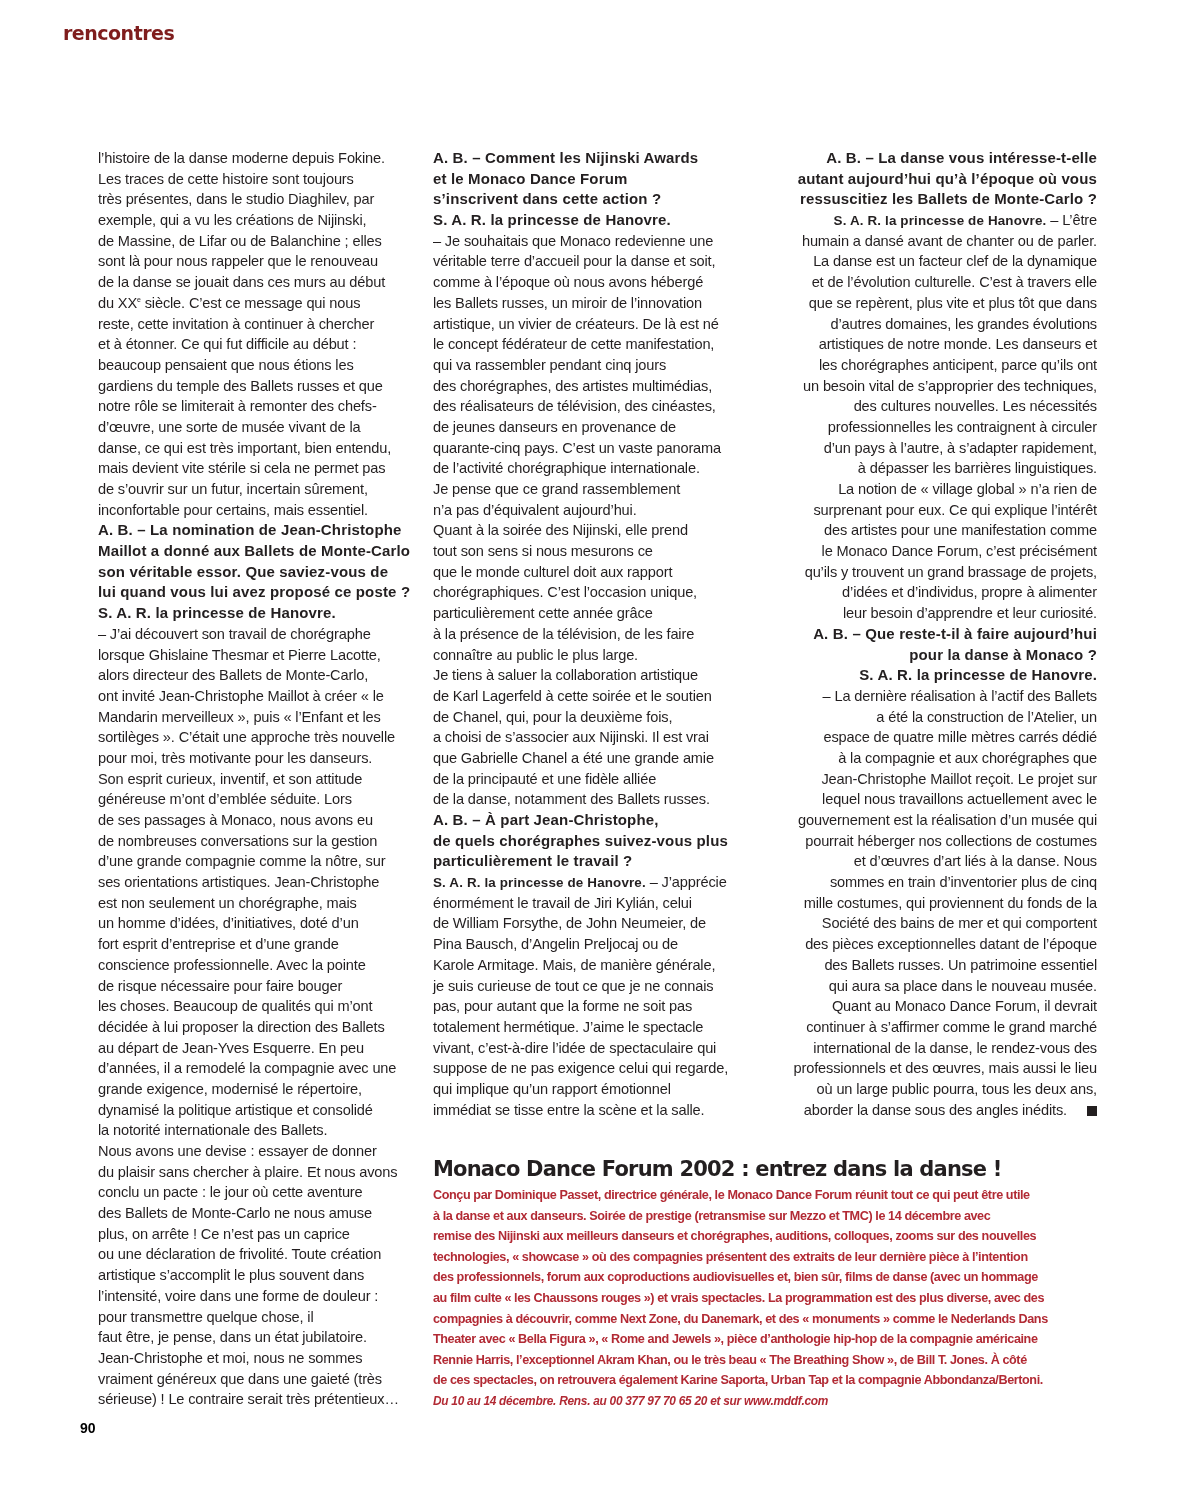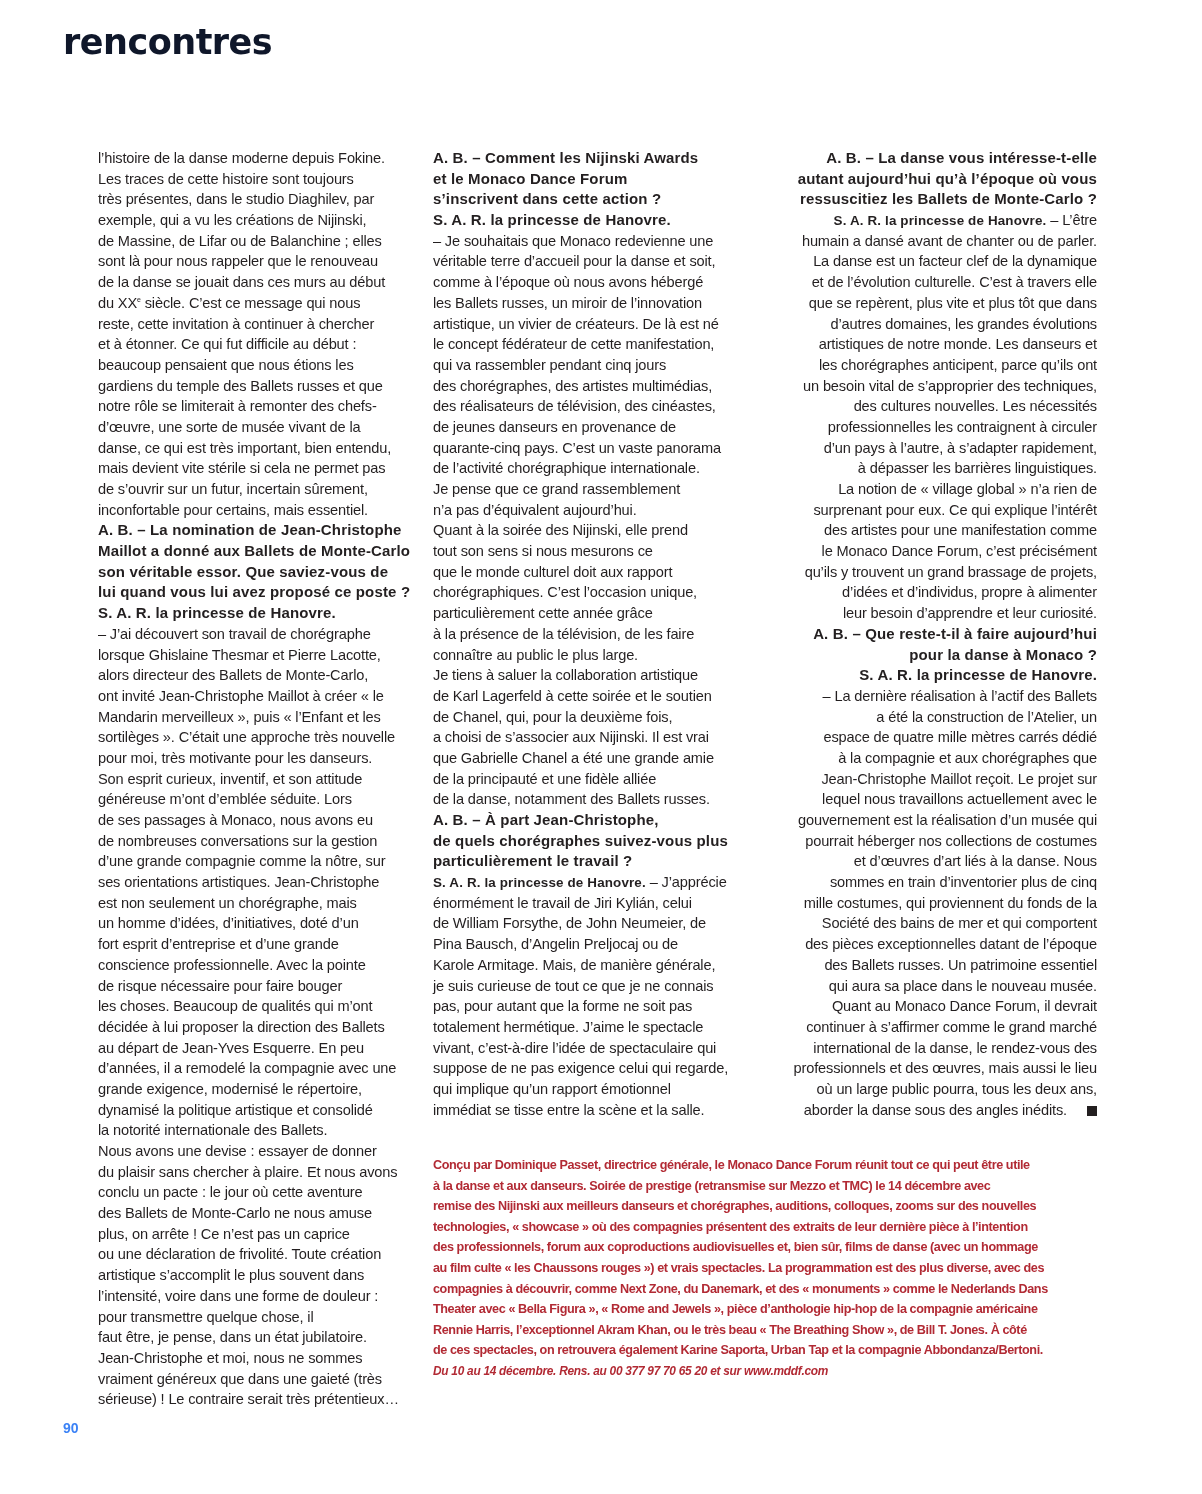--- a/index.html
+++ b/index.html
@@ -1,31 +1,31 @@
 <!DOCTYPE html>
 <html><head>
 <meta charset="utf-8">
 <style>
   html, body { margin: 0; padding: 0; background: #ffffff; }
   body { width: 1202px; height: 1494px; position: relative; overflow: hidden; font-family: "Liberation Sans", sans-serif; color: #231f20; }
-  .section-title { position: absolute; left: 63px; top: 22px; font-family: "DejaVu Sans", sans-serif; font-weight: bold; font-size: 35px; letter-spacing: -0.5px; color: #0f172a; margin: 0; }
+  .section-title { position: absolute; left: 63px; top: 22px; font-family: "DejaVu Sans", sans-serif; font-weight: bold; font-size: 19px; letter-spacing: -0.5px; color: #7f1d1d; margin: 0; }
   .col { position: absolute; top: 148px; width: 330px; }
   .col-1 { left: 98px; }
   .col-2 { left: 433px; }
   .col-3 { left: 767px; text-align: right; }
   .line { font-size: 14.6px; line-height: 20.7px; height: 20.7px; white-space: nowrap; letter-spacing: -0.15px; }
   .line.q, .line.s { font-weight: bold; font-size: 15px; letter-spacing: 0.15px; }
   .line .b { font-weight: bold; font-size: 13.4px; letter-spacing: 0.15px; }
   .end-mark { display: inline-block; width: 10px; height: 10px; background: #231f20; margin-left: 20px; vertical-align: -1px; }
   sup { font-size: 7px; line-height: 0; vertical-align: 6px; }
   .box { position: absolute; left: 433px; top: 1155px; width: 660px; }
   .box-title { font-family: "DejaVu Sans", sans-serif; font-weight: bold; font-size: 21px; letter-spacing: -0.8px; color: #231f20; margin: 0 0 2px 0; line-height: 28px; }
   .box-line { color: #b22a34; font-family: "Liberation Sans", sans-serif; font-weight: bold; font-size: 13.6px; line-height: 20.6px; height: 20.6px; white-space: nowrap; letter-spacing: -0.45px; transform: scaleX(0.93); transform-origin: left; }
   .box-info { color: #b22a34; font-style: italic; font-weight: bold; font-size: 12.8px; line-height: 20px; white-space: nowrap; letter-spacing: -0.3px; transform: scaleX(0.93); transform-origin: left; }
-  .page-number { position: absolute; left: 63px; top: 1420px; font-weight: bold; font-size: 14px; color: #3b82f6; }
+  .page-number { position: absolute; left: 80px; top: 1420px; font-weight: bold; font-size: 14px; color: #000000; }
 </style>
 </head>
 <body>
 
 <h1 class="section-title">rencontres</h1>
 
 <div class="col col-1">
     <div class="line">l’histoire de la danse moderne depuis Fokine.</div>
     <div class="line">Les traces de cette histoire sont toujours</div>
     <div class="line">très présentes, dans le studio Diaghilev, par</div>
@@ -181,20 +181,21 @@
     <div class="line">qui aura sa place dans le nouveau musée.</div>
     <div class="line">Quant au Monaco Dance Forum, il devrait</div>
     <div class="line">continuer à s’affirmer comme le grand marché</div>
     <div class="line">international de la danse, le rendez-vous des</div>
     <div class="line">professionnels et des œuvres, mais aussi le lieu</div>
     <div class="line">où un large public pourra, tous les deux ans,</div>
     <div class="line"><span>aborder la danse sous des angles inédits.</span><span class="end-mark"></span></div>
   </div>
 
 <div class="box">
+  <h2 class="box-title">Monaco Dance Forum 2002 : entrez dans la danse !</h2>
   <div id="box-body">
       <div class="box-line">Conçu par Dominique Passet, directrice générale, le Monaco Dance Forum réunit tout ce qui peut être utile</div>
       <div class="box-line">à la danse et aux danseurs. Soirée de prestige (retransmise sur Mezzo et TMC) le 14 décembre avec</div>
       <div class="box-line">remise des Nijinski aux meilleurs danseurs et chorégraphes, auditions, colloques, zooms sur des nouvelles</div>
       <div class="box-line">technologies, « showcase » où des compagnies présentent des extraits de leur dernière pièce à l’intention</div>
       <div class="box-line">des professionnels, forum aux coproductions audiovisuelles et, bien sûr, films de danse (avec un hommage</div>
       <div class="box-line">au film culte « les Chaussons rouges ») et vrais spectacles. La programmation est des plus diverse, avec des</div>
       <div class="box-line">compagnies à découvrir, comme Next Zone, du Danemark, et des « monuments » comme le Nederlands Dans</div>
       <div class="box-line">Theater avec « Bella Figura », « Rome and Jewels », pièce d’anthologie hip-hop de la compagnie américaine</div>
       <div class="box-line">Rennie Harris, l’exceptionnel Akram Khan, ou le très beau « The Breathing Show », de Bill T. Jones. À côté</div>

